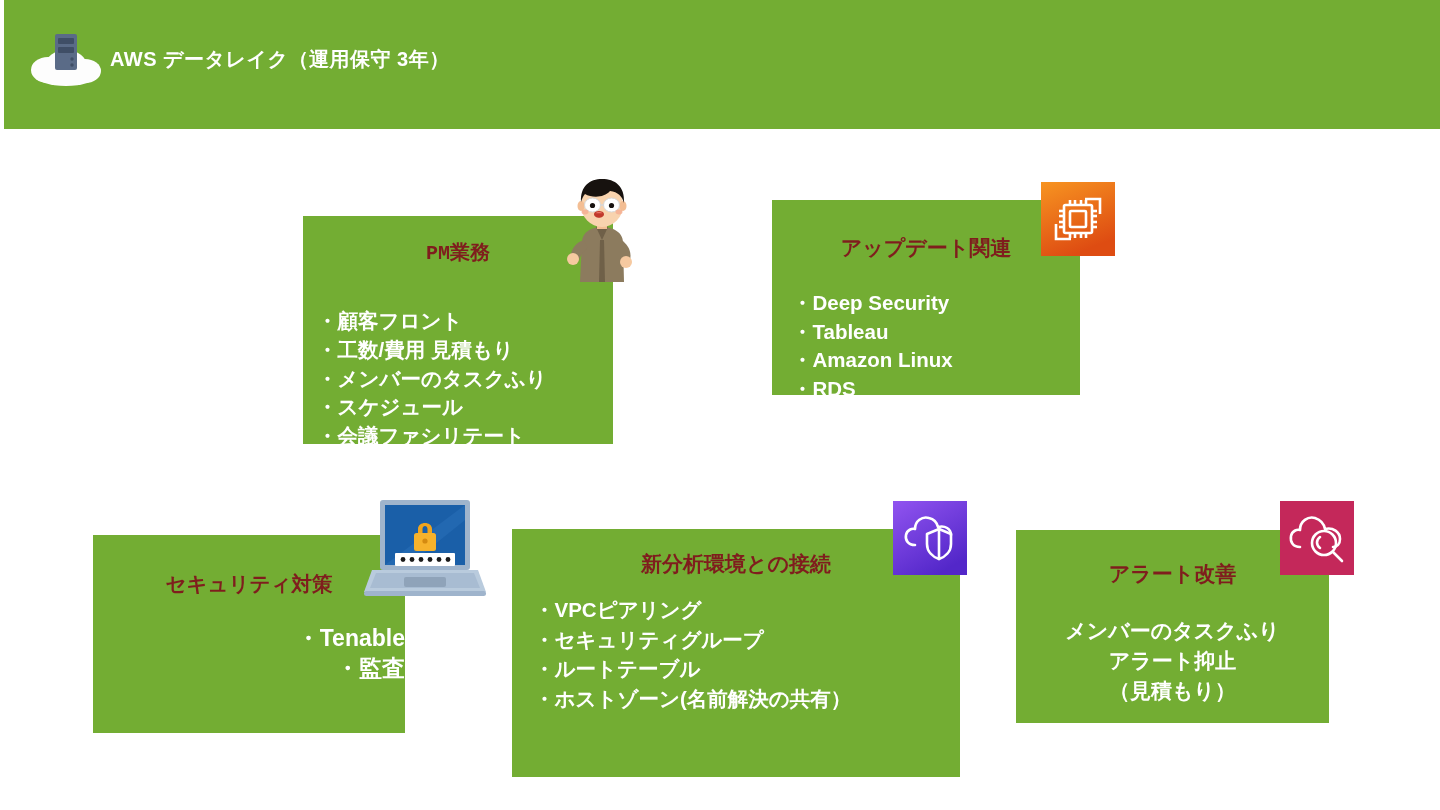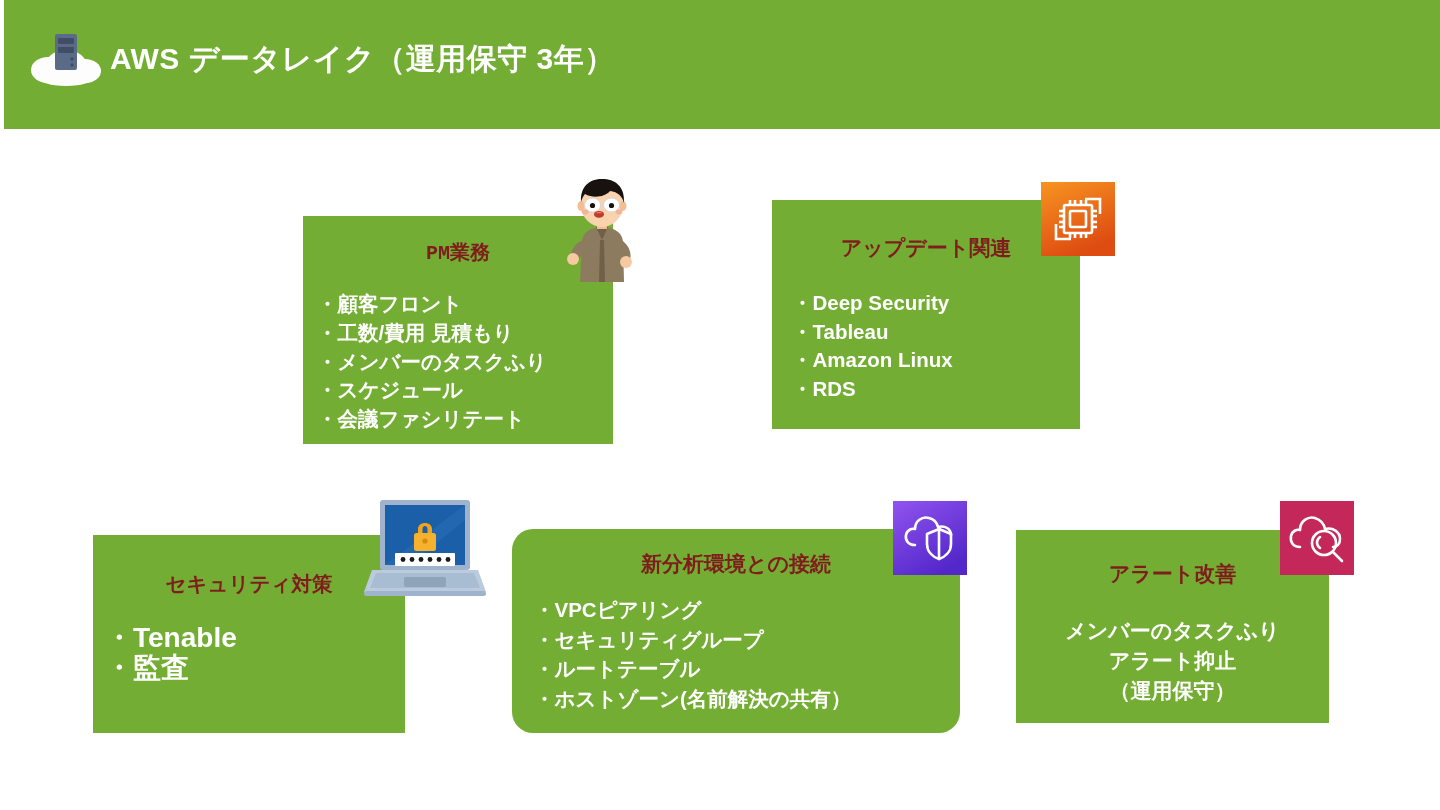--- a/index.html
+++ b/index.html
@@ -39,21 +39,21 @@
     position: absolute;
     left: 28px;
     top: 26px;
     width: 76px;
     height: 62px;
   }
   .header-title {
     position: absolute;
     left: 110px;
     top: 36px;
-    font-size: 30px;
+    font-size: 20px;
     font-weight: 700;
     color: #ffffff;
     letter-spacing: 0.5px;
     white-space: nowrap;
     line-height: 46px;
   }
 
   
   .card {
     position: absolute;
@@ -87,36 +87,36 @@
     color: #ffffff;
     font-weight: 700;
     font-size: 21px;
     line-height: 30px;
     text-align: center;
     white-space: nowrap;
   }
 
   
   #card-pm          { left: 303px; top: 216px;  width: 310px; height: 228px; }
-  #card-update      { left: 772px; top: 200px;  width: 308px; height: 229px; }
+  #card-update      { left: 772px; top: 200px;  width: 308px; height: 195px; }
   #card-security    { left: 93px;  top: 535px;  width: 312px; height: 198px; }
-  #card-connect     { left: 512px; top: 529px;  width: 448px; height: 204px; border-radius: 21px; }
+  #card-connect     { left: 512px; top: 529px;  width: 448px; height: 248px; }
   #card-alert       { left: 1016px;top: 530px;  width: 313px; height: 193px; }
 
   #card-pm .card-title      { margin-top: 25px; }
-  #card-pm .card-list       { margin-top: 23px; margin-left: 14px; }
+  #card-pm .card-list       { margin-top: 40px; margin-left: 14px; }
   #card-pm .card-list li    { font-size: 20.5px; line-height: 28.8px; }
 
   #card-update .card-title  { margin-top: 37px; font-size: 21px; }
   #card-update .card-list   { margin-top: 26px; margin-left: 20px; }
   #card-update .card-list li{ font-size: 20.5px; line-height: 28.5px; }
 
   #card-security .card-title{ margin-top: 38px; font-size: 20.5px; text-align: center; }
   #card-security .card-list { margin-top: 24px; margin-left: 12px; }
-  #card-security .card-list li { font-size: 28px; line-height: 30px; }
+  #card-security .card-list li { font-size: 23px; line-height: 30px; text-align: right; }
 
   #card-connect .card-title { margin-top: 24px; font-size: 21px; }
   #card-connect .card-list  { margin-top: 16px; margin-left: 22px; }
   #card-connect .card-list li { font-size: 20.5px; line-height: 29.5px; }
 
   #card-alert .card-title   { margin-top: 33px; font-size: 21px; }
   #card-alert .card-body-center { margin-top: 27px; }
 
   
   .icon-tile {
@@ -330,21 +330,21 @@
         <line x1="46" y1="28" x2="46" y2="58"></line>
       </g>
     </svg>
   </div>
 
   <div class="card" id="card-alert">
     <div class="card-title">アラート改善</div>
     <div class="card-body-center">
       <div>メンバーのタスクふり</div>
       <div>アラート抑止</div>
-      <div>（運用保守）</div>
+      <div>（見積もり）</div>
     </div>
   </div>
 
   <div class="icon-tile" id="tile-watch">
     <svg viewBox="0 0 74 74" width="74" height="74" aria-hidden="true">
       <rect x="0" y="0" width="74" height="74" fill="#C4285A"></rect>
       <g stroke="#FFFFFF" stroke-width="2.6" fill="none" stroke-linecap="round" stroke-linejoin="round">
 
         <path d="M20 46 C13 46 10 41 11 35 C12 30 17 28 20 29 C20 20 28 15 35 17 C41 19 44 23 45 28 C53 26 60 31 60 38 C60 43 57 46 53 46"></path>
 

